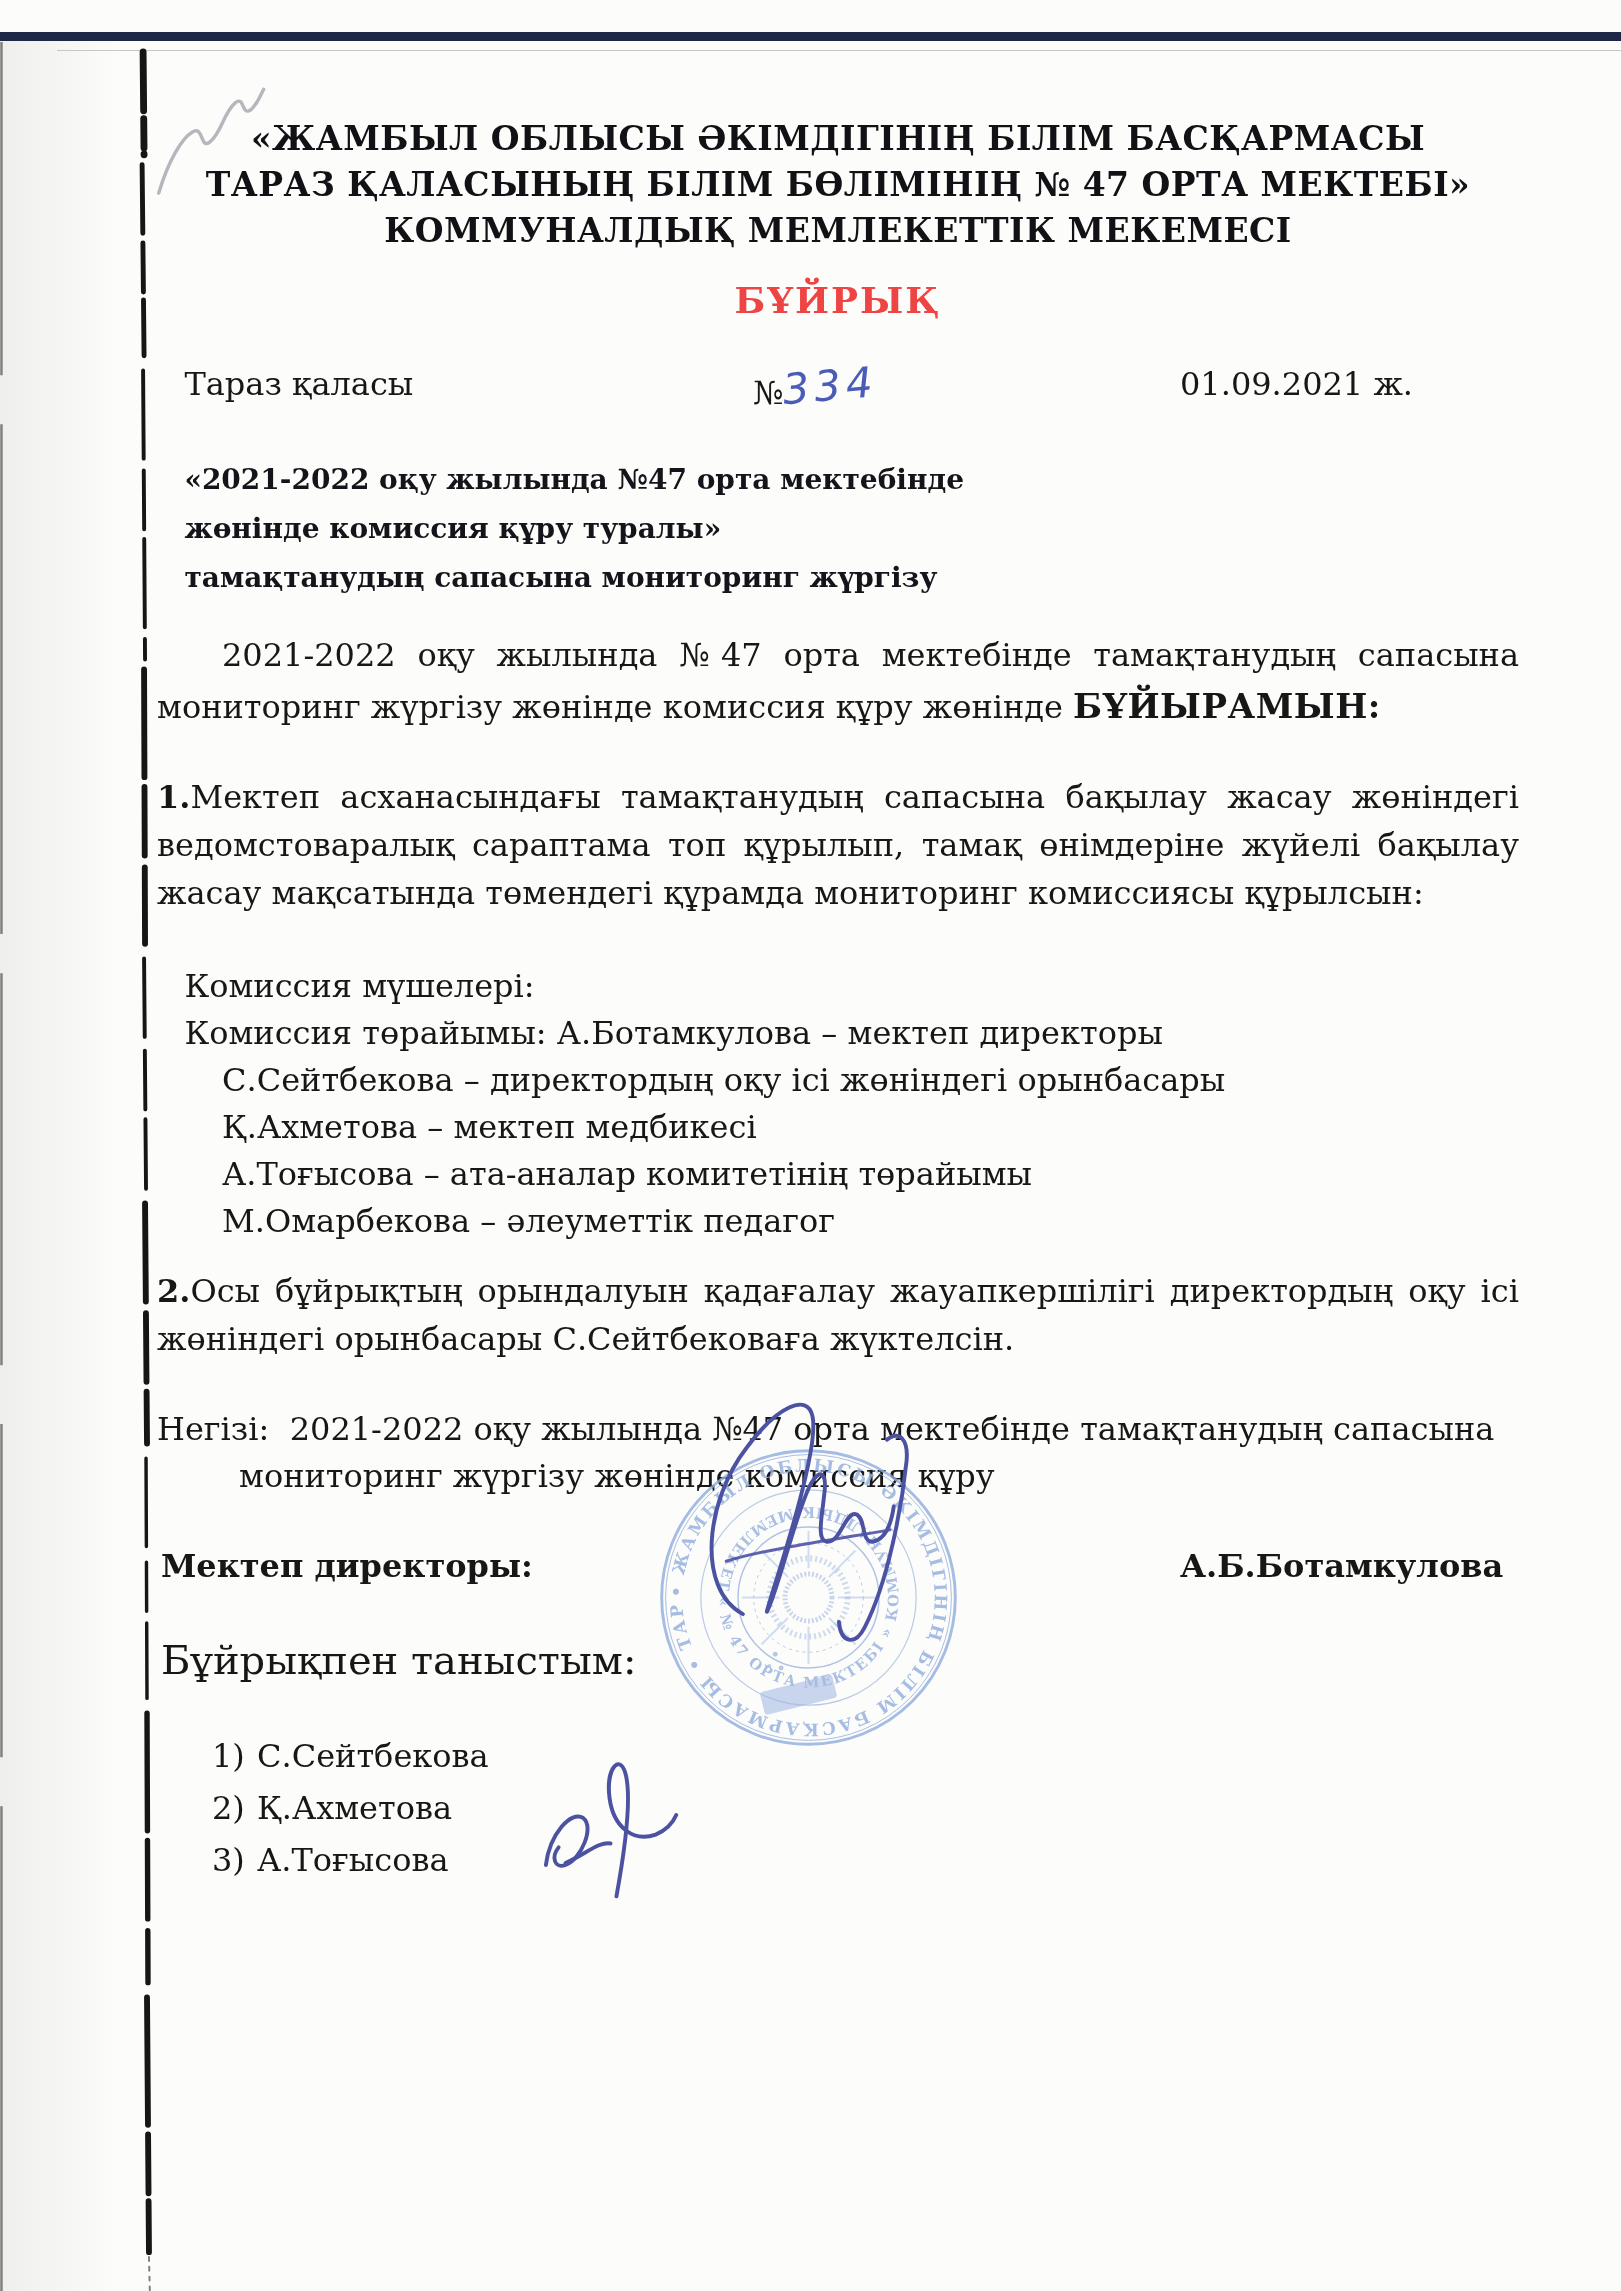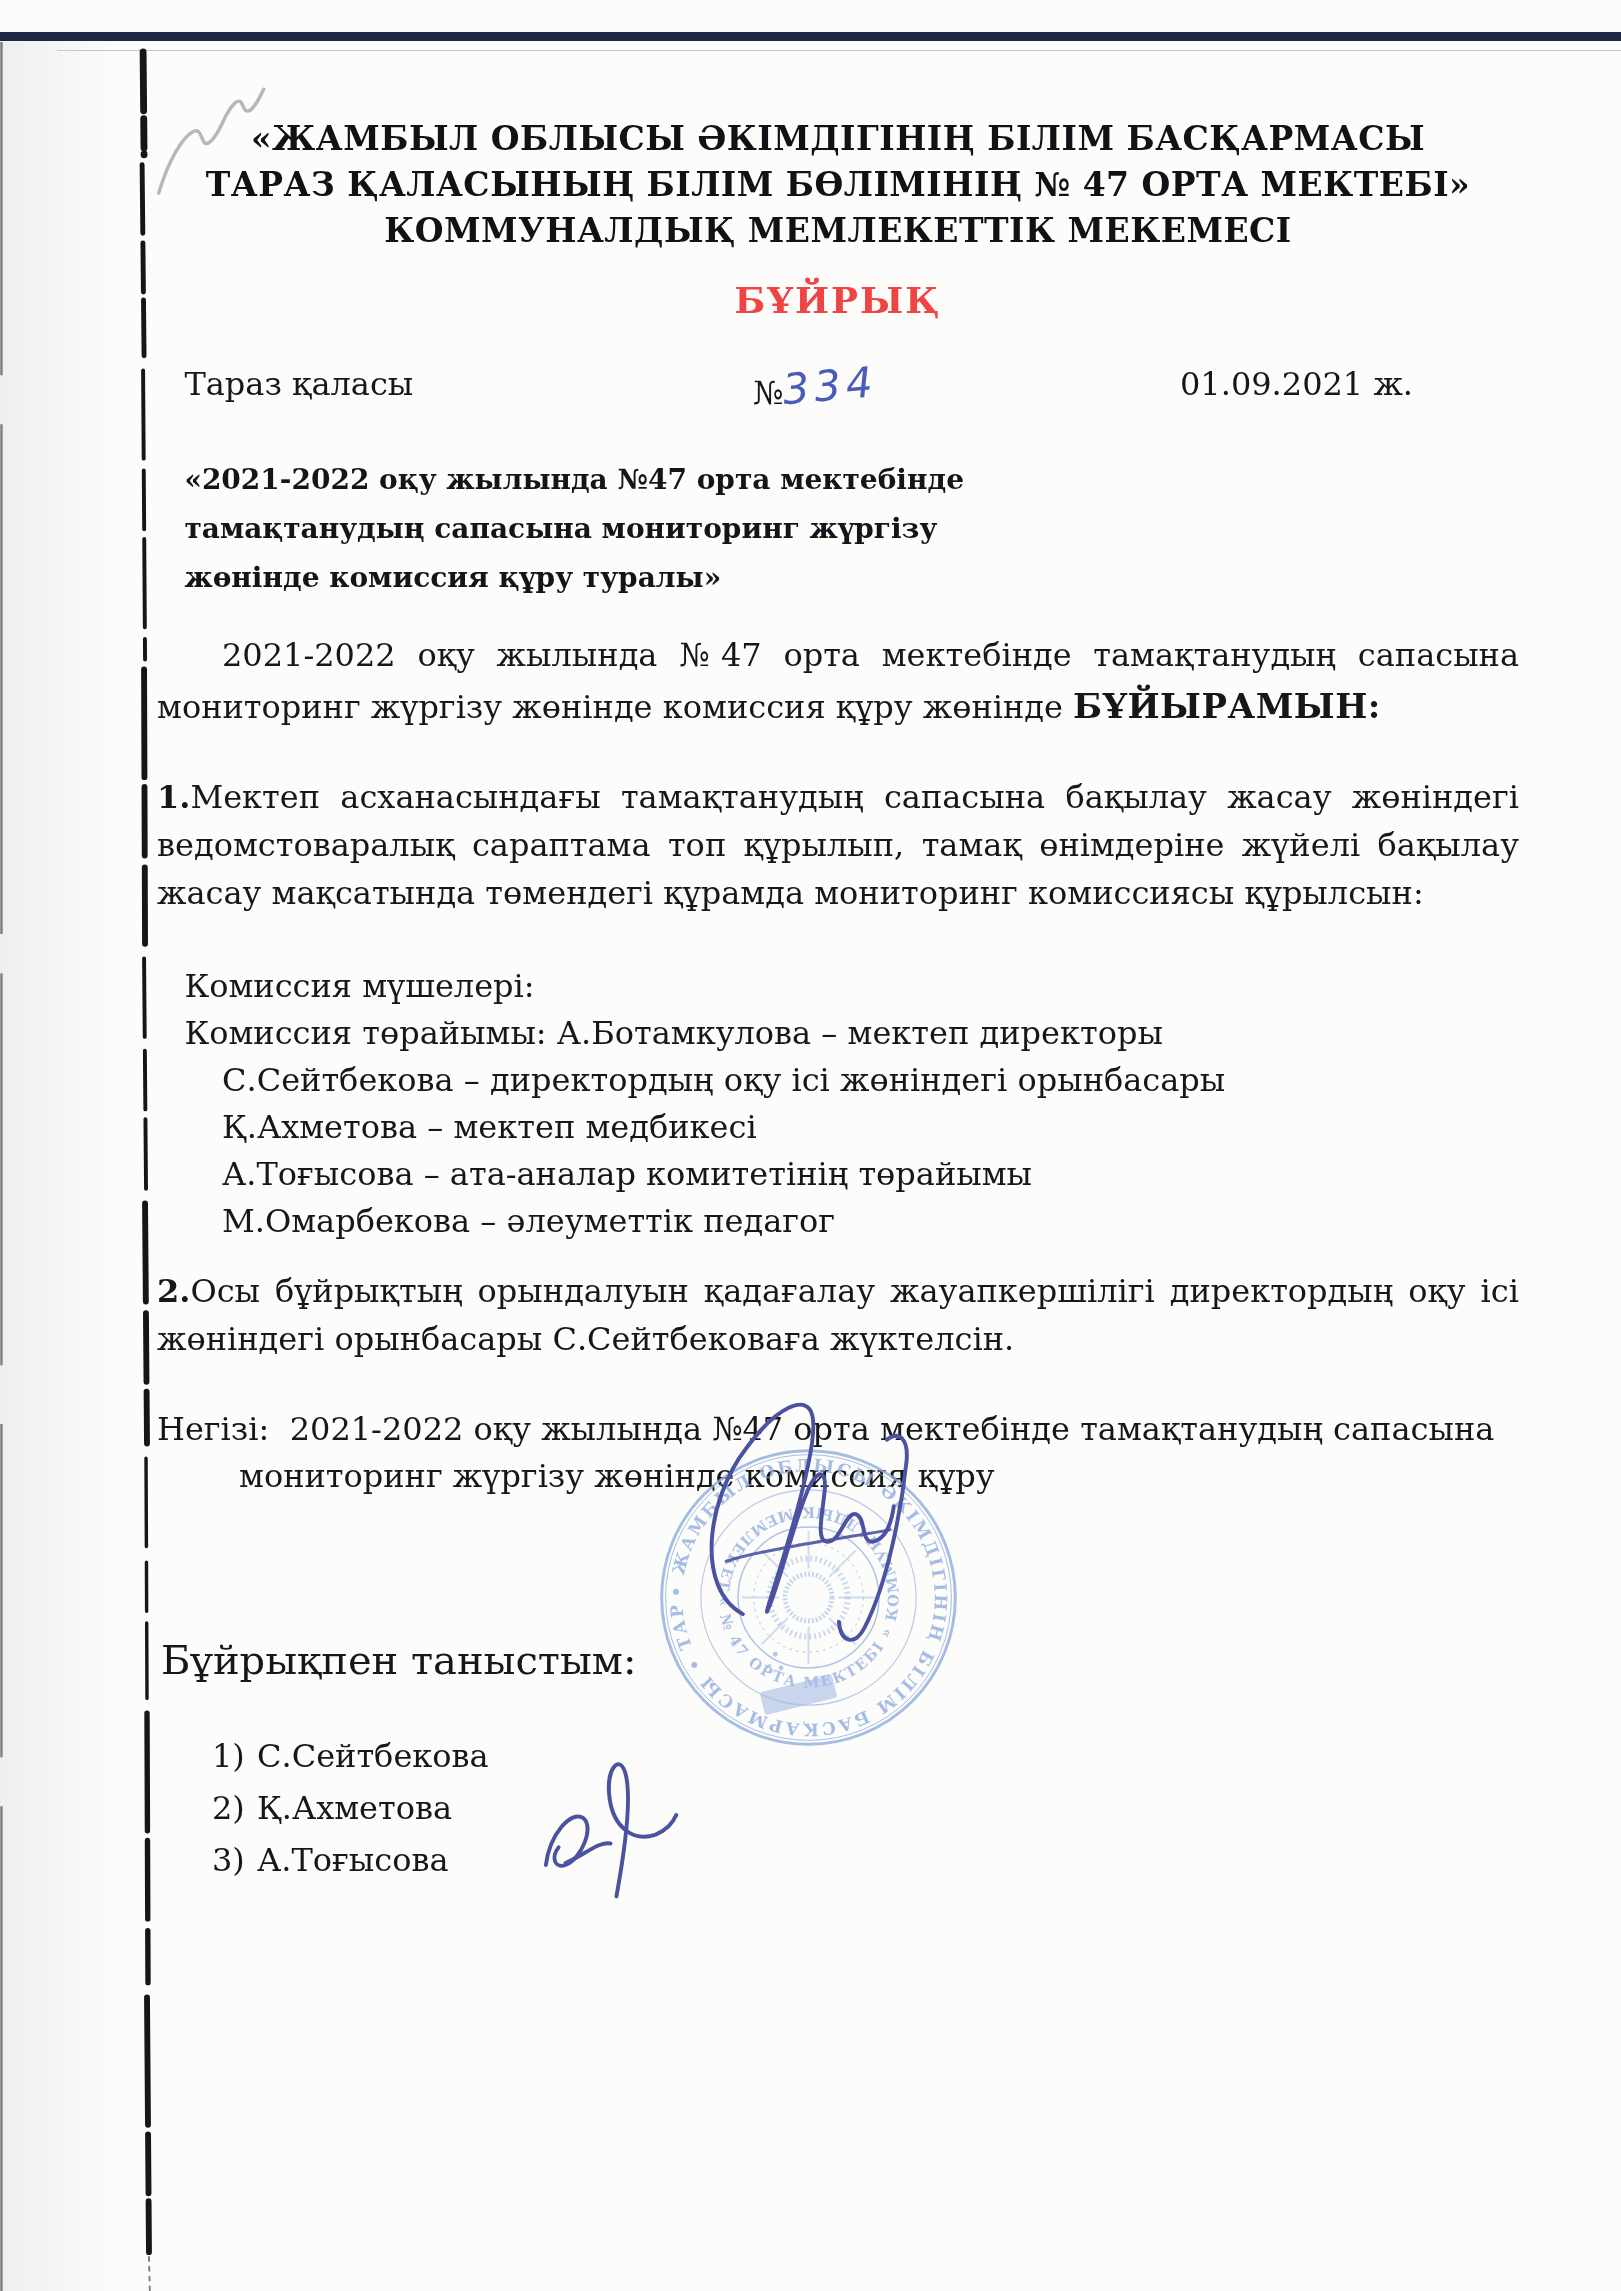--- a/index.html
+++ b/index.html
@@ -68,22 +68,22 @@
   <div class="block doc-title">БҰЙРЫҚ</div>
 
   <div class="block meta-row">
     <span class="meta-city">Тараз қаласы</span>
     <span class="meta-no"><span>№</span><span class="meta-no-value">334</span></span>
     <span class="meta-date">01.09.2021 ж.</span>
   </div>
 
   <div class="block subject">
     <div>«2021-2022 оқу жылында №47 орта мектебінде</div>
+    <div>жөнінде комиссия құру туралы»</div>
     <div>тамақтанудың сапасына мониторинг жүргізу</div>
-    <div>жөнінде комиссия құру туралы»</div>
   </div>
 
   <div class="block para preamble">
     <span>2021-2022 оқу жылында №47 орта мектебінде тамақтанудың сапасына мониторинг жүргізу жөнінде комиссия құру жөнінде </span><span class="order-word">БҰЙЫРАМЫН:</span>
   </div>
 
   <div class="block para item1">
     <span class="bold-num">1.</span><span>Мектеп асханасындағы тамақтанудың сапасына бақылау жасау жөніндегі ведомстоваралық сараптама топ құрылып, тамақ өнімдеріне жүйелі бақылау жасау мақсатында төмендегі құрамда мониторинг комиссиясы құрылсын:</span>
   </div>
 
@@ -98,20 +98,24 @@
 
   <div class="block para item2">
     <span class="bold-num">2.</span><span>Осы бұйрықтың орындалуын қадағалау жауапкершілігі директордың оқу ісі жөніндегі орынбасары С.Сейтбековаға жүктелсін.</span>
   </div>
 
   <div class="block basis">
     <div><span>Негізі:</span>&nbsp;&nbsp;<span>2021-2022 оқу жылында №47 орта мектебінде тамақтанудың сапасына</span></div>
     <div class="cont">мониторинг жүргізу жөнінде комиссия құру</div>
   </div>
 
+  <div class="block sig-row">
+    <span class="sig-role">Мектеп директоры:</span>
+    <span class="sig-name">А.Б.Ботамкулова</span>
+  </div>
 
   <div class="block ack-label">
     <span>Бұйрықпен таныстым:</span>
   </div>
   <div class="block ack-list">
     <div class="ack-item"><span class="ack-num">1)</span><span>С.Сейтбекова</span></div>
     <div class="ack-item"><span class="ack-num">2)</span><span>Қ.Ахметова</span></div>
     <div class="ack-item"><span class="ack-num">3)</span><span>А.Тоғысова</span></div>
   </div>
 

